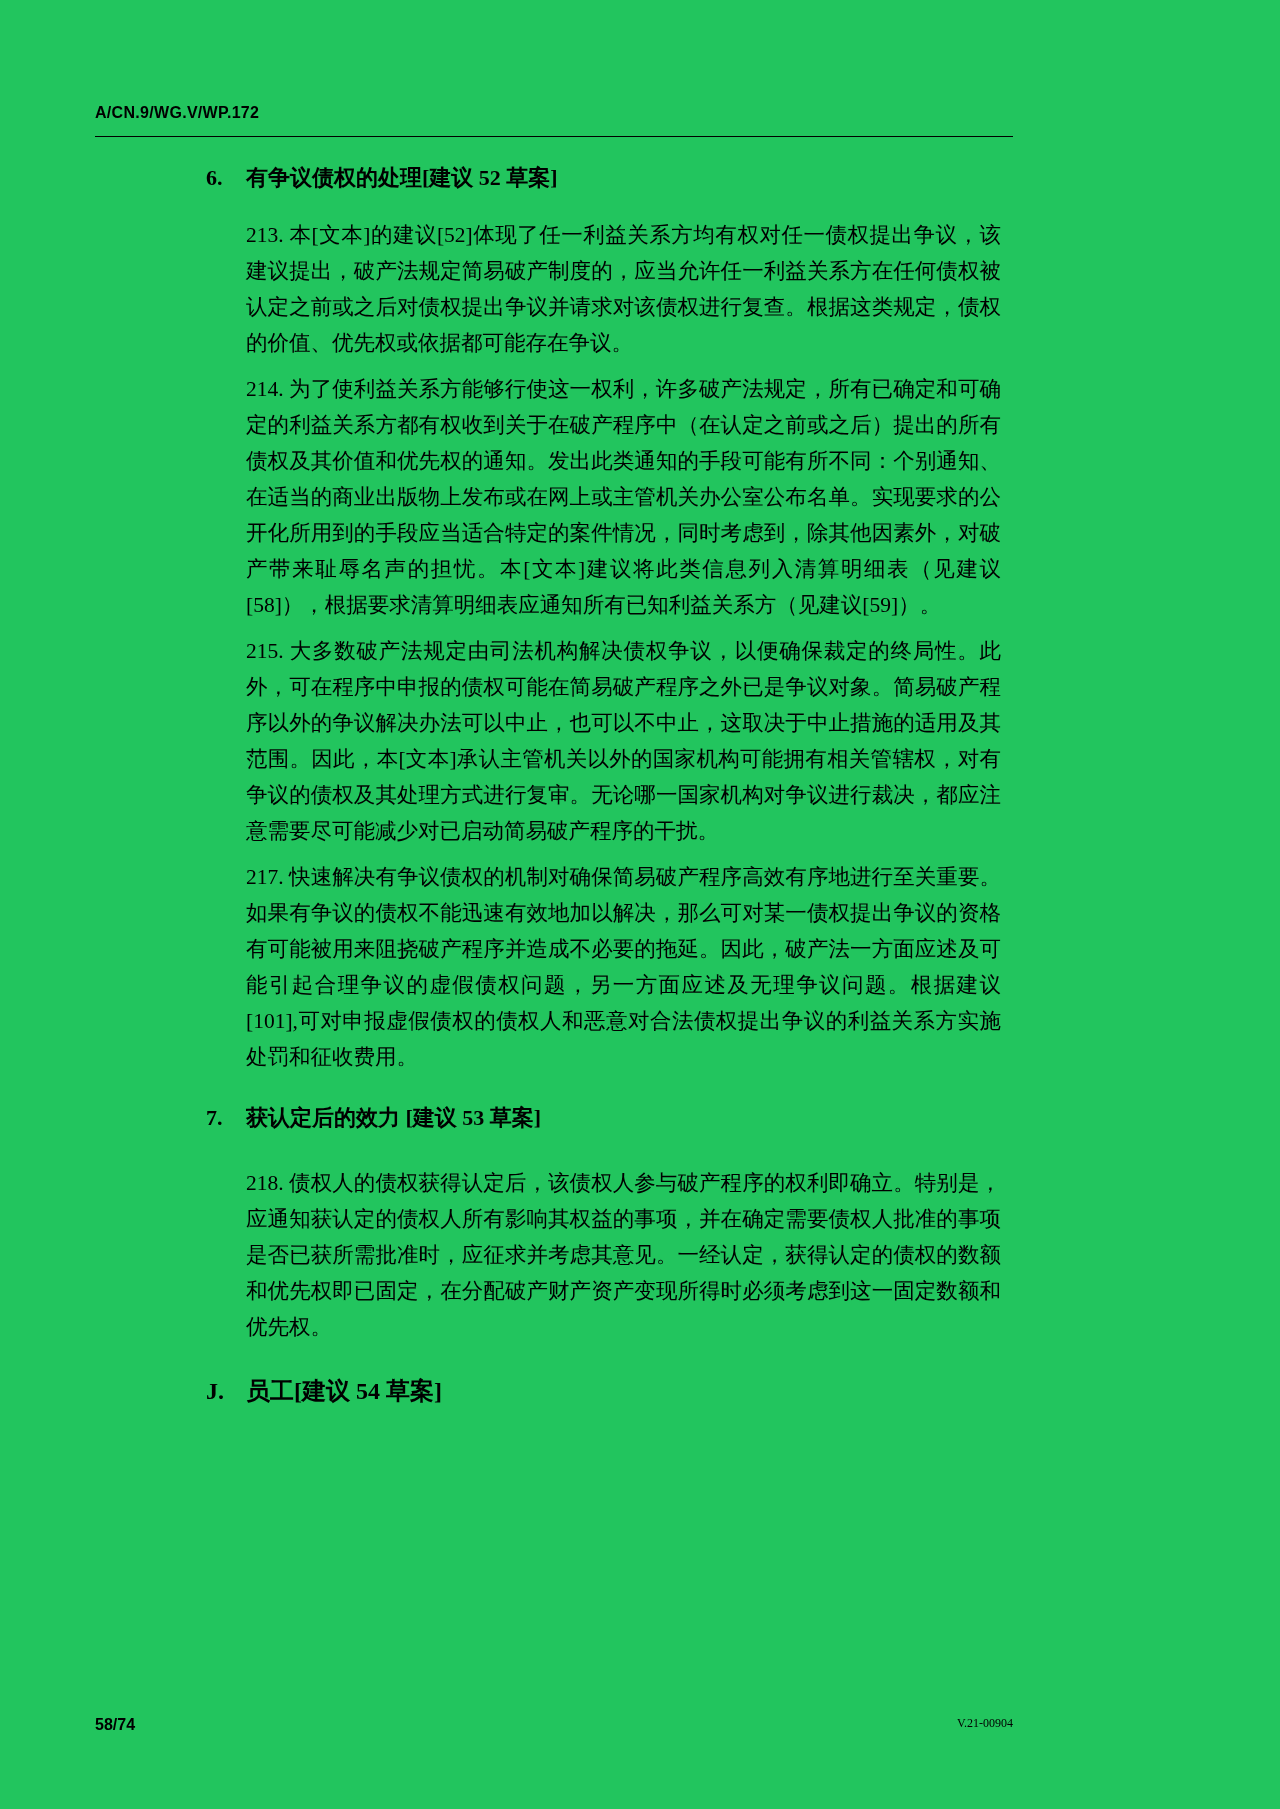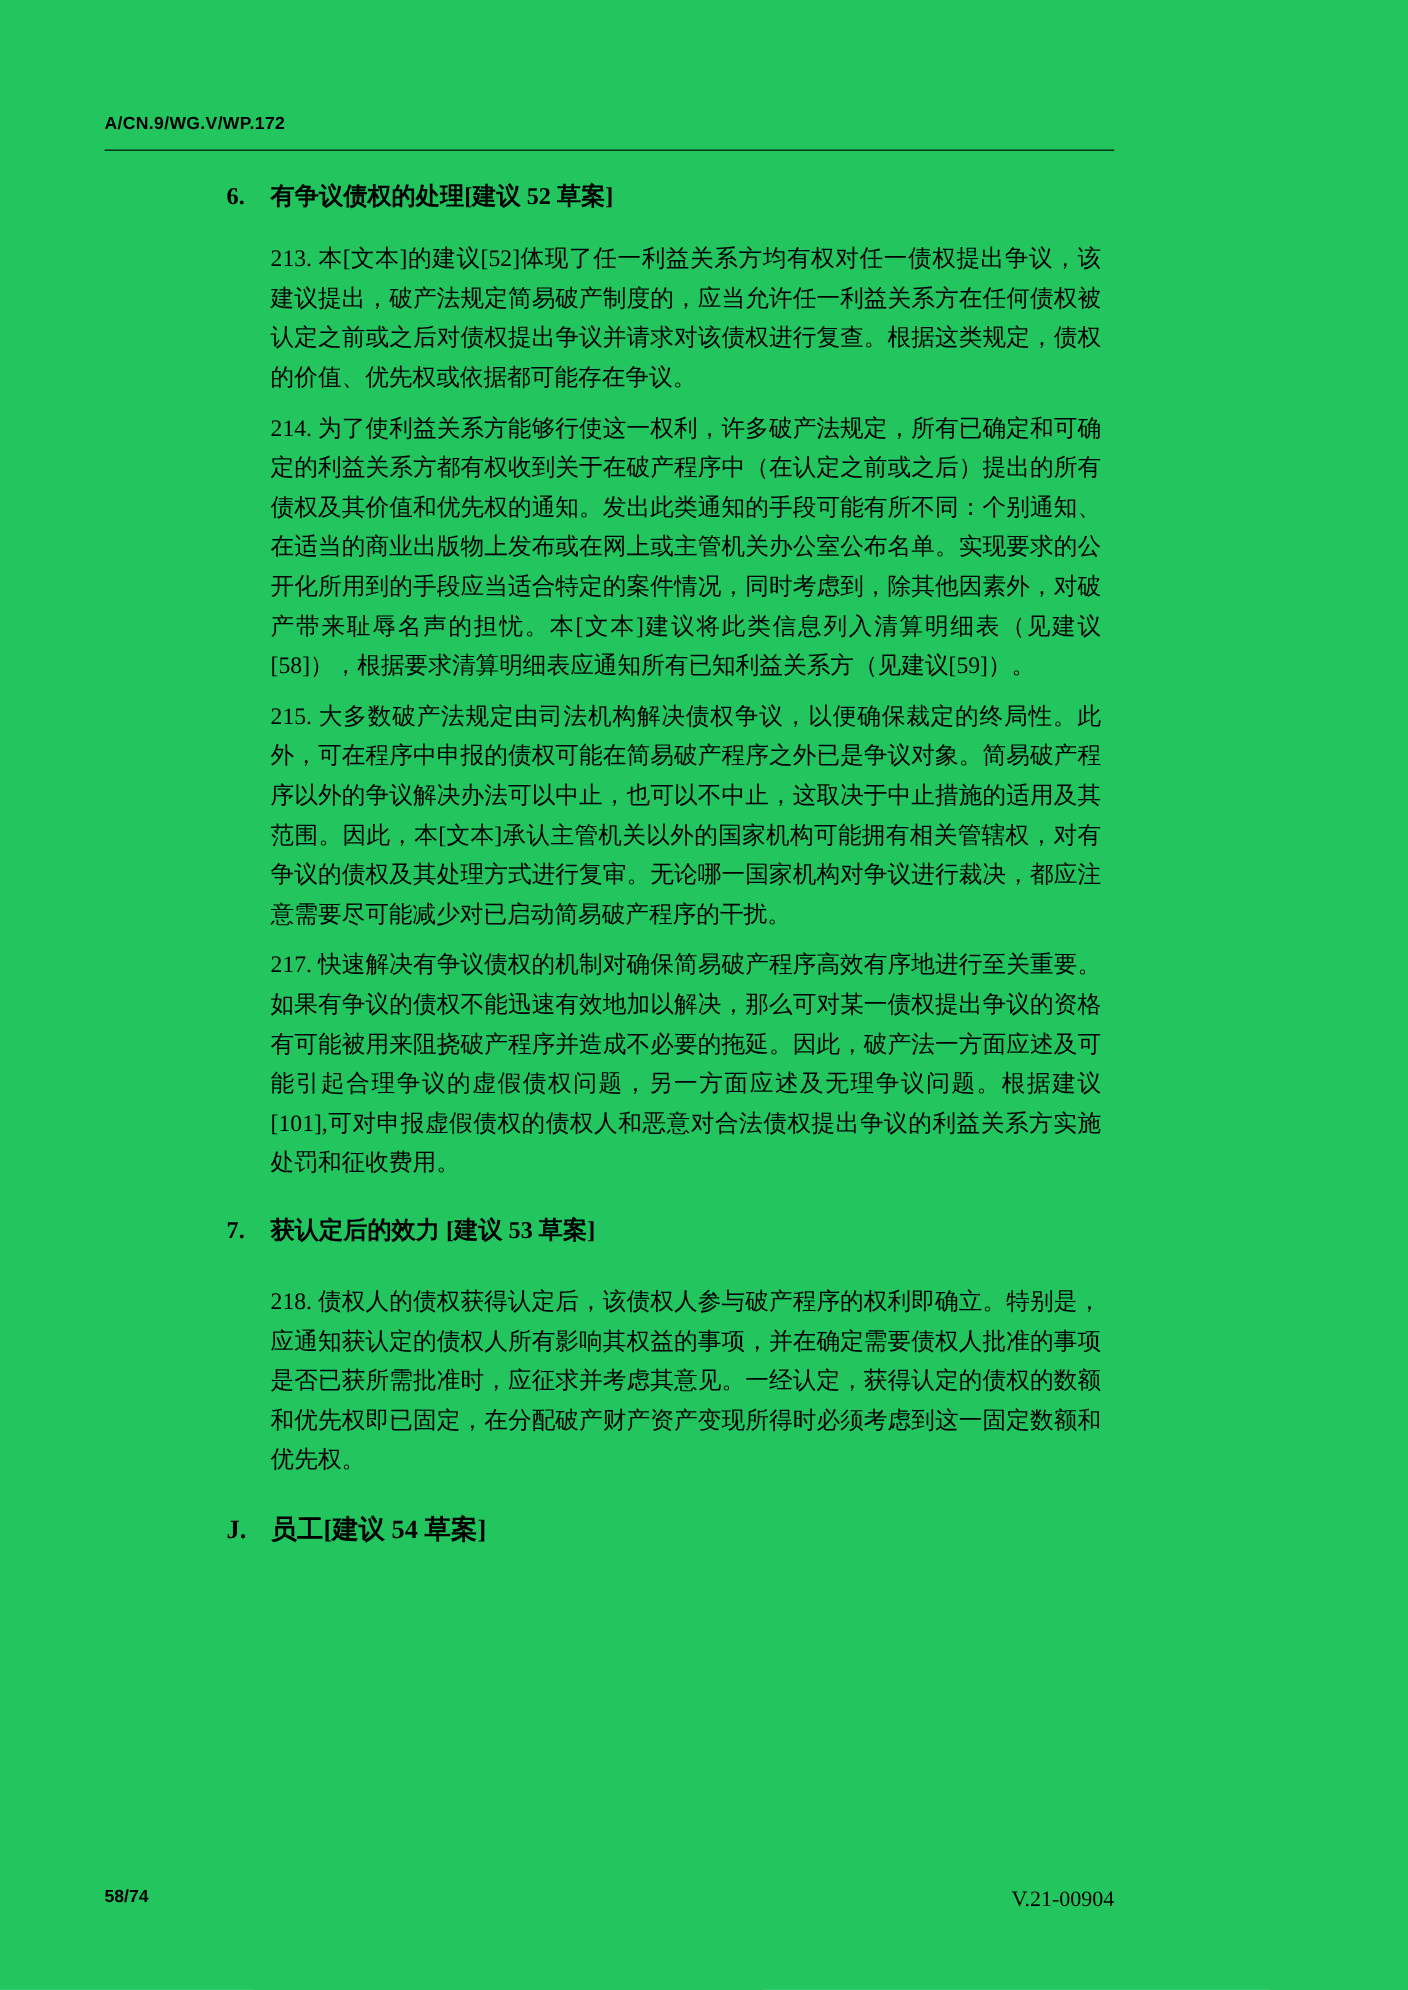--- a/index.html
+++ b/index.html
@@ -63,21 +63,21 @@
     justify-content: space-between;
     align-items: flex-start;
   }
   .page-num {
     font-family: "Liberation Sans", "DejaVu Sans", sans-serif;
     font-weight: bold;
     font-size: 16px;
   }
   .job-num {
     font-family: "Liberation Serif", "DejaVu Serif", serif;
-    font-size: 20px;
+    font-size: 12px;
   }
 </style>
 </head>
 <body>
 
 <div class="page">
 
   <header class="doc-header">
     <span>A/CN.9/WG.V/WP.172</span>
   </header>

